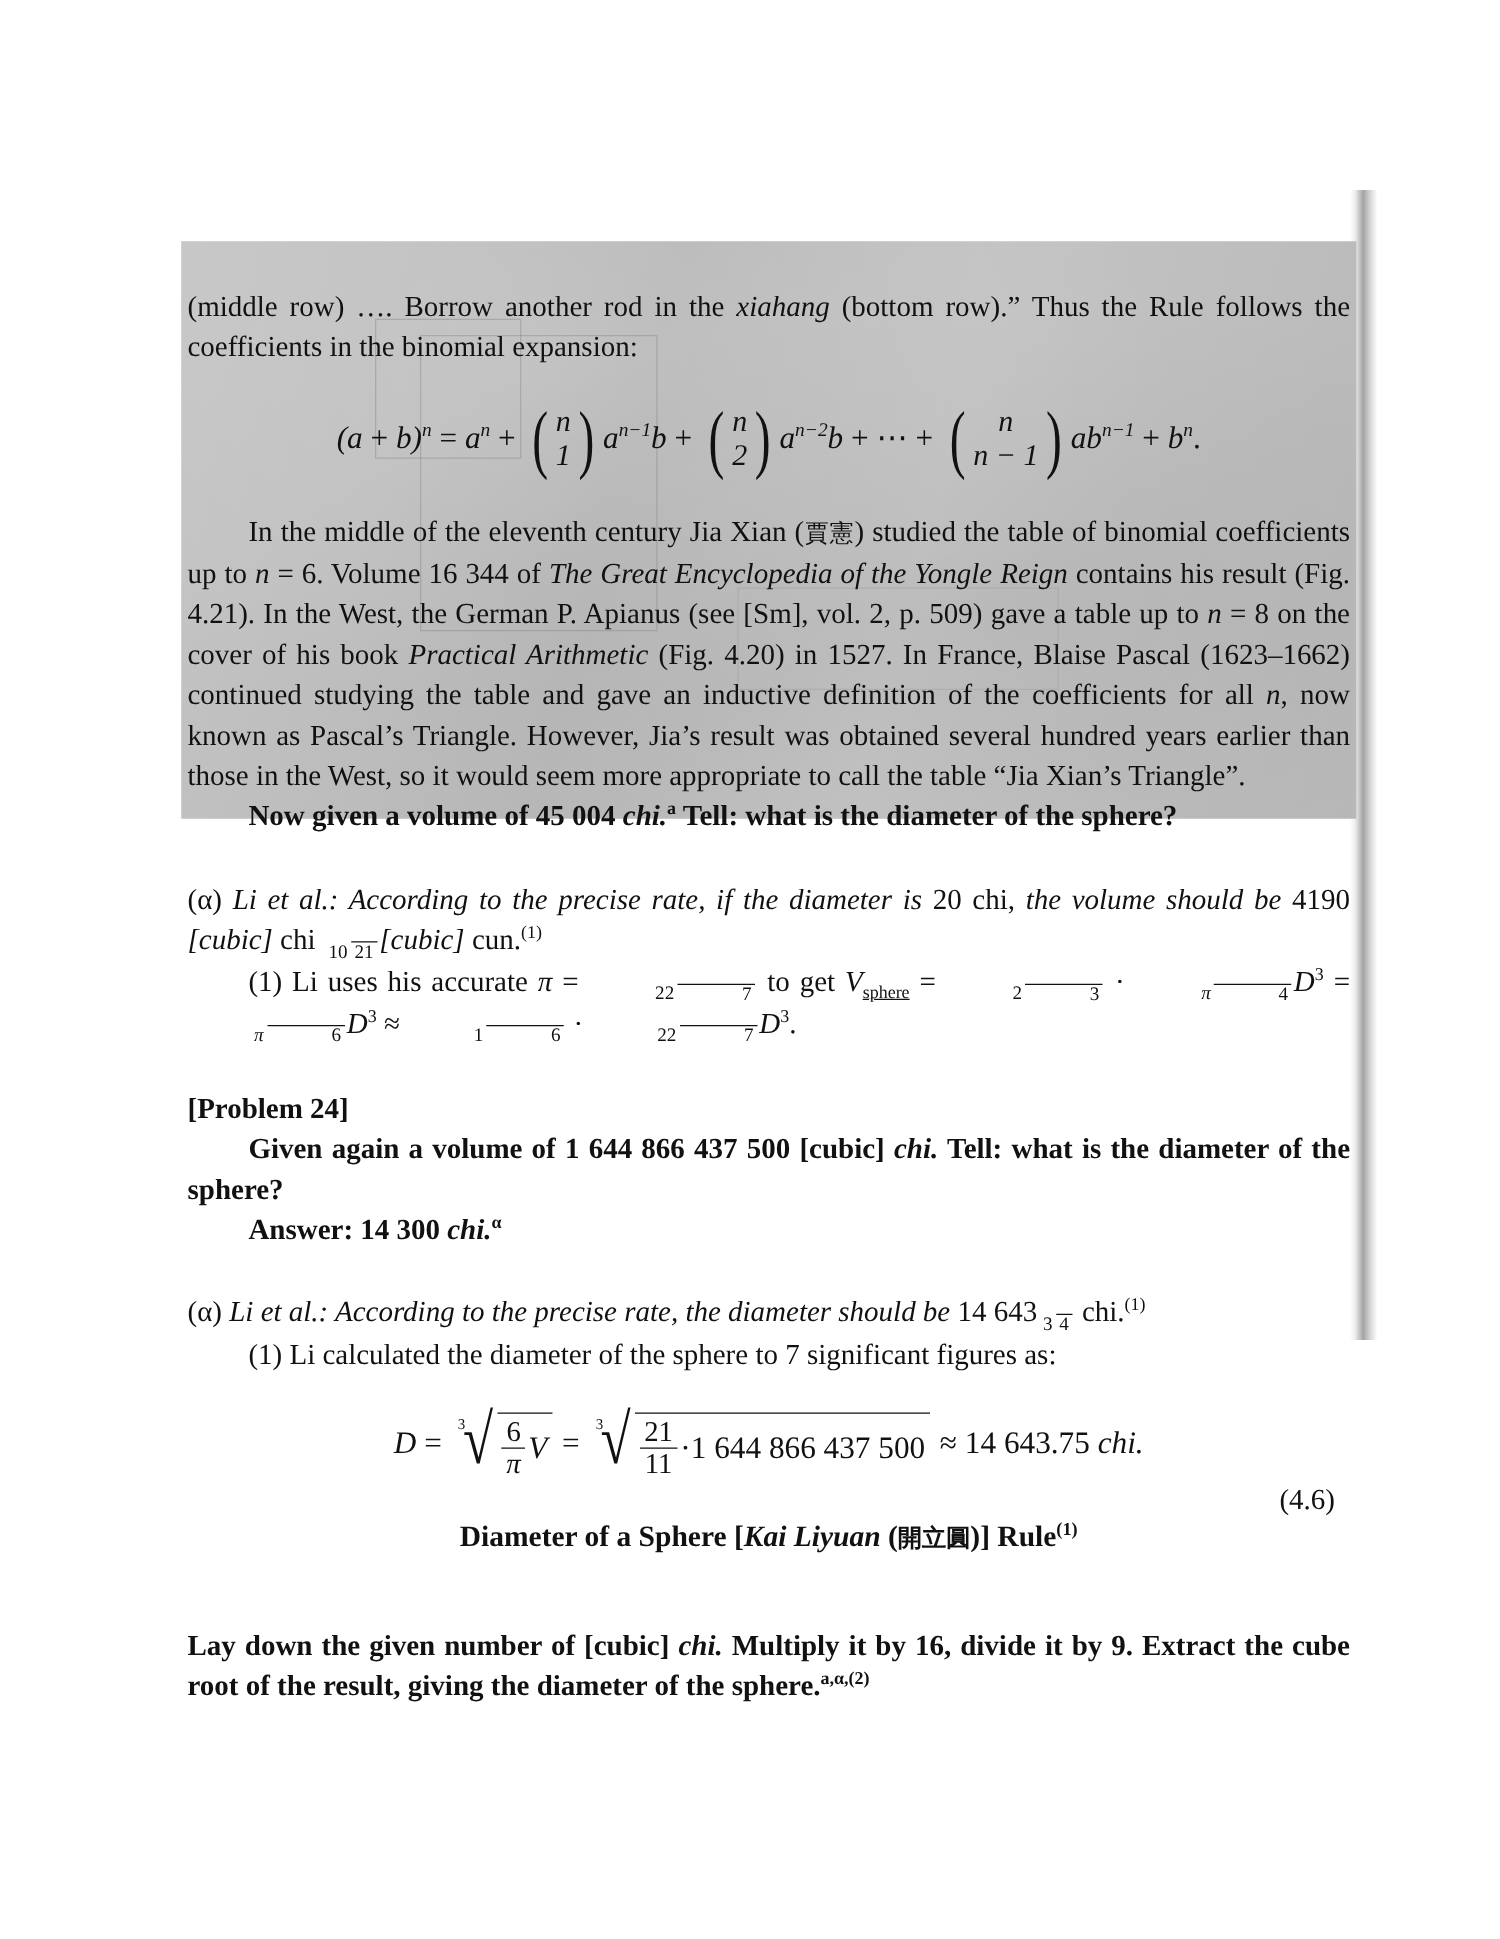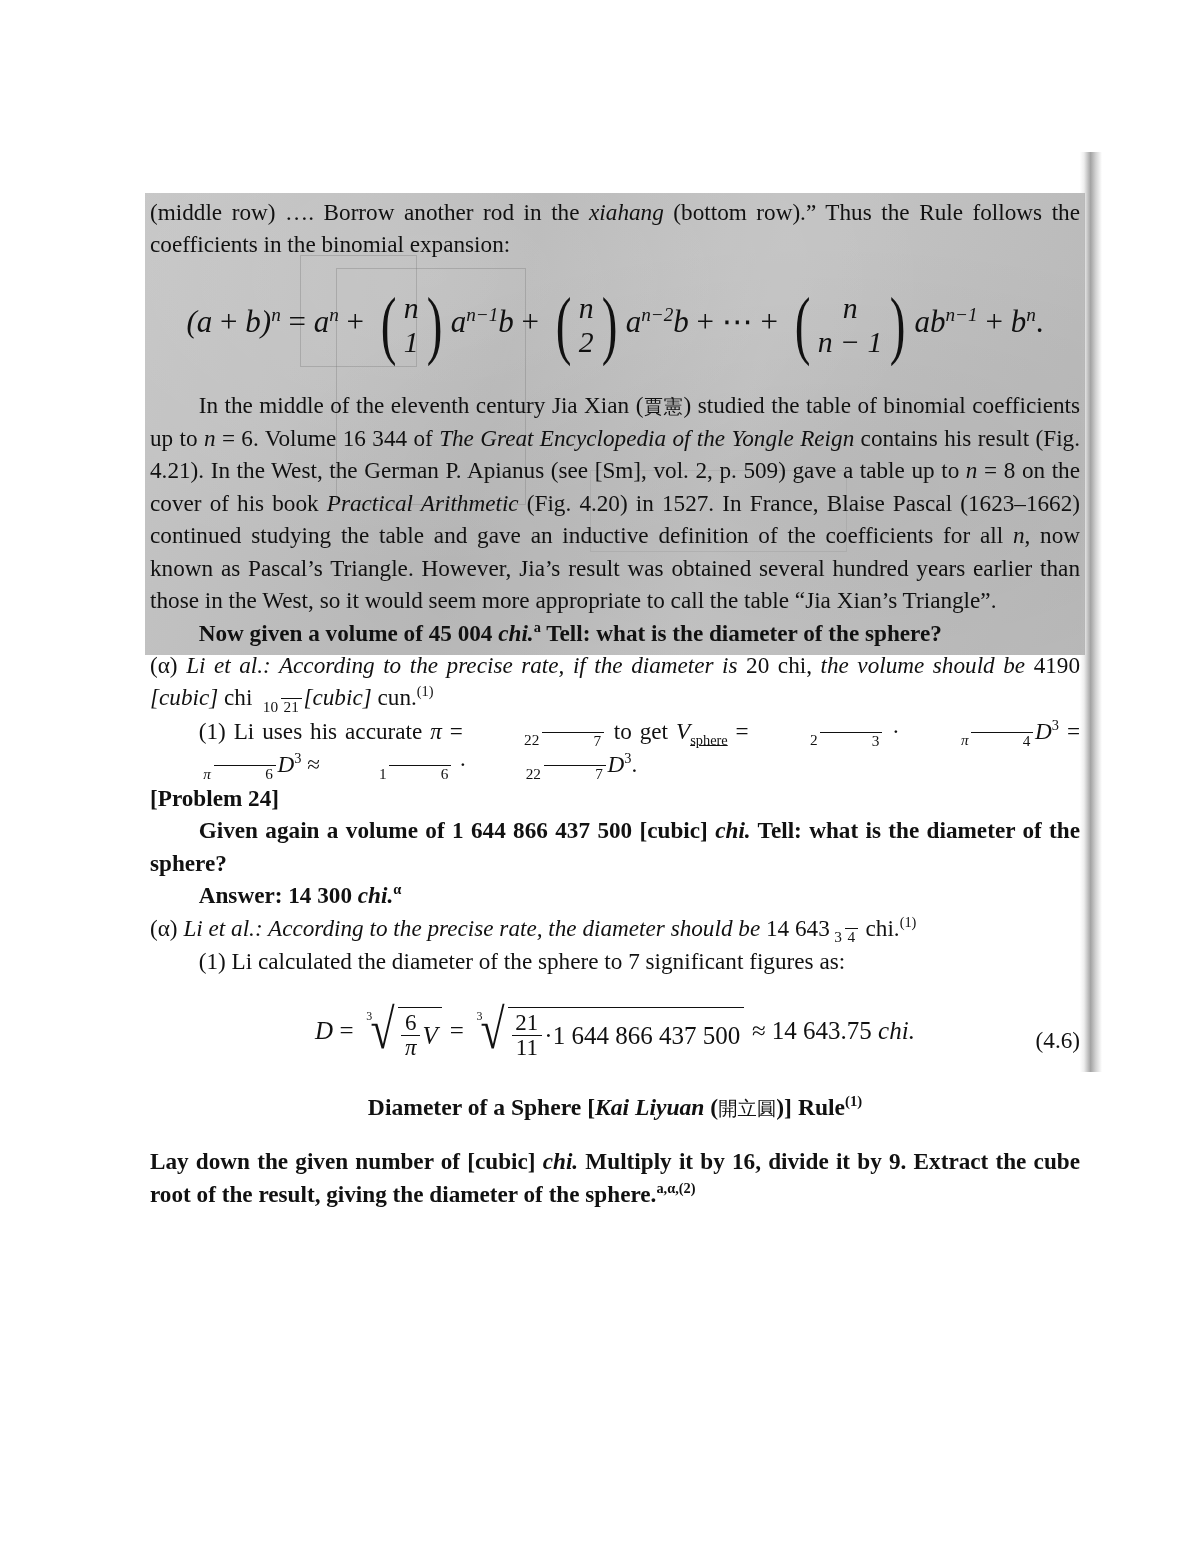--- a/index.html
+++ b/index.html
@@ -83,21 +83,21 @@
   }
 
   p, div.line {
     margin: 0;
     font-size: 23.2px;
     line-height: 32.4px;
     text-align: justify;
     text-justify: inter-word;
   }
   .indent { text-indent: 2.1em; }
-  .noindent { text-indent: 0; }
+  .noindent { text-indent: 0; margin-top: 34px; }
   .it { font-style: italic; }
   .bf { font-weight: bold; }
   .bfit { font-weight: bold; font-style: italic; }
   .han { font-family: "DejaVu Sans", sans-serif; font-size: 0.82em; }
   .sup { font-size: 0.62em; vertical-align: super; line-height: 0; }
   .sub { font-size: 0.62em; vertical-align: sub; line-height: 0; text-decoration: underline; }
   .mathvar { font-style: italic; font-family: "Liberation Serif", serif; }
 
   
   .frac {
@@ -183,22 +183,23 @@
     vertical-align: middle;
     line-height: 1.06;
     margin: 0 0.10em;
     font-size: 0.92em;
   }
   .dfrac > .num { padding: 0 0.16em; }
   .dfrac > .den { border-top: 1.4px solid #111; padding: 0 0.16em; }
 
   .eqno {
     position: absolute;
-    right: 0;
+    right: 12px;
     font-size: 23.2px;
+    margin-top: 37px;
   }
 
   .centerhead {
     text-align: center;
     text-indent: 0;
     font-weight: bold;
     font-size: 23.6px;
   }
   .sp-m  { height: 20px; }
   .sp-l  { height: 30px; }
@@ -215,21 +216,21 @@
   <div class="ghost" style="left:590px;top:470px;width:255px;height:80px;opacity:.5;"></div>
 
   <div id="page-edge"></div>
 
   <div id="col">
 
     <p class="noindent"><span>(middle row) …. Borrow another rod in the </span><span class="it">xiahang</span><span> (bottom row).” Thus the Rule follows the coefficients in the binomial expansion:</span></p>
 
     <div class="sp-l"></div>
 
-    <div class="display" style="font-size:31px;text-align:center;">
+    <div class="display" style="font-size:25px;text-align:center;">
       <span class="mathvar">(a</span><span> + </span><span class="mathvar">b)</span><span class="sup mathvar">n</span><span> = </span><span class="mathvar">a</span><span class="sup mathvar">n</span><span> + </span><span class="binom">
           <span class="paren">(</span>
           <span class="stack">
             <span>n</span>
             <span>1</span>
           </span>
           <span class="paren">)</span>
         </span><span class="mathvar">a</span><span class="sup mathvar">n−1</span><span class="mathvar">b</span><span> + </span><span class="binom">
           <span class="paren">(</span>
           <span class="stack">
@@ -317,20 +318,20 @@
             </span>
             <span> · </span>
             <span>1 644 866 437 500</span>
           </span>
         </span><span> ≈ </span><span> 14 643.75 </span><span class="it">chi.</span>
       <span class="eqno" style="top:22px;">(4.6)</span>
     </div>
 
     <div class="sp-l"></div>
 
-    <p class="centerhead"><span>Diameter of a Sphere [</span><span class="bfit">Kai Liyuan</span><span> (</span><span class="han" style="font-weight:normal;">開立圓</span><span>)] </span><span>Rule</span><span class="sup">(1)</span></p>
+    <p class="centerhead"><span>Diameter of a Sphere [</span><span class="bfit">Kai Liyuan</span><span> (</span><span class="han" style="font-weight:bold;">開立圓</span><span>)] </span><span>Rule</span><span class="sup">(1)</span></p>
 
     <div class="sp-m"></div>
 
     <p class="noindent bf"><span>Lay down the given number of [cubic] </span><span class="bfit">chi.</span><span> Multiply it by 16, divide it by 9. Extract the cube root of the result, giving the diameter of the sphere.</span><span class="sup">a,α,(2)</span></p>
 
   </div>
 </div>
 
 </body></html>

